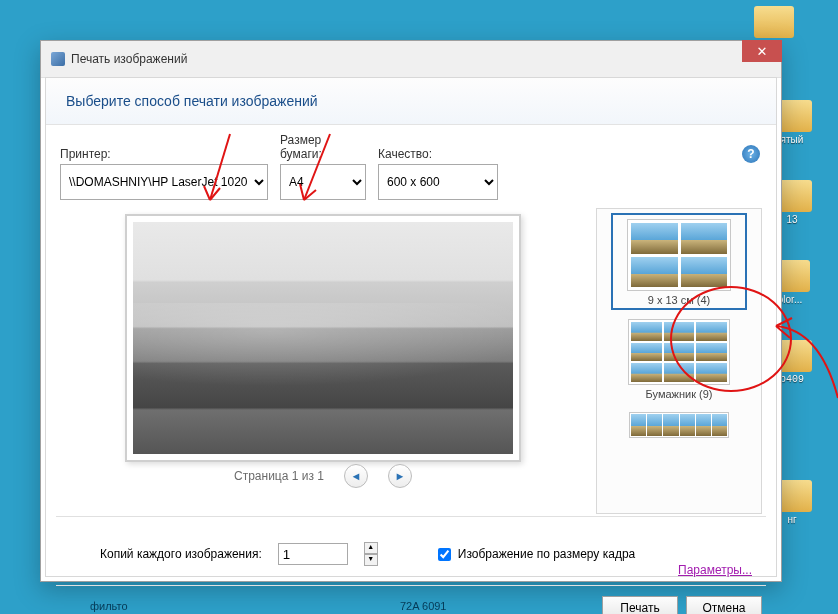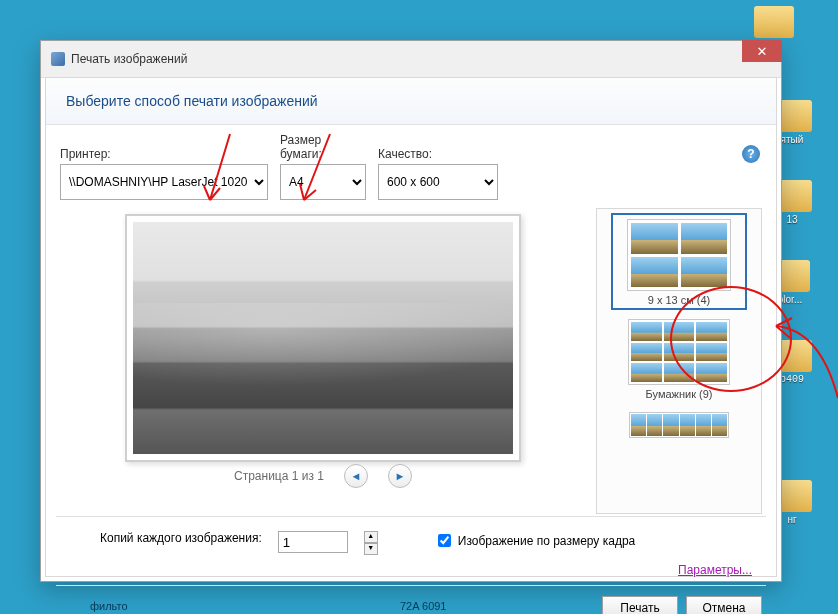--- a/index.html
+++ b/index.html
@@ -158,21 +158,21 @@
   .layout-item.sel { border:2px solid #2a72b5; }
   .thumb { background:#fff;border:1px solid #c8c8c8;margin:0 auto; }
   .thumb.size-2 { width:96px;height:40px; display:grid;grid-template-columns:1fr 1fr;gap:3px;padding:3px;}
   .thumb.size-4 { width:96px;height:64px; display:grid;grid-template-columns:1fr 1fr;grid-template-rows:1fr 1fr;gap:3px;padding:3px;}
   .thumb.size-9 { width:96px;height:60px; display:grid;grid-template-columns:repeat(3,1fr);grid-template-rows:repeat(3,1fr);gap:2px;padding:2px;}
   .mini {
     background:linear-gradient(to bottom,#9fd0ef 0%,#5aa6d8 55%,#c8b27a 56%,#7f6a3a 100%);
   }
   .thumb.strip{width:96px;height:22px;display:grid;grid-template-columns:repeat(6,1fr);gap:1px;padding:1px;}
   .footer1 {
-    display:flex;align-items:flex-start;gap:16px;
+    display:flex;align-items:center;gap:16px;
     padding: 12px 14px 6px 54px;
   }
   .footer1 input[type=text]{
     width:60px;height:20px;border:1px solid #a9a9a9;padding:0 4px;
   }
   .spin { width:14px;display:flex;flex-direction:column; }
   .spin div{height:10px;border:1px solid #a9a9a9;background:#f2f2f2;font-size:7px;line-height:7px;text-align:center;cursor:pointer;}
   .chk { display:flex;align-items:center;gap:4px;margin-left:40px;}
   .chk input{width:13px;height:13px;}
   .link { color:#a21caf;text-decoration:underline;margin-left:auto;margin-right:10px;cursor:pointer;margin-top:32px;}

